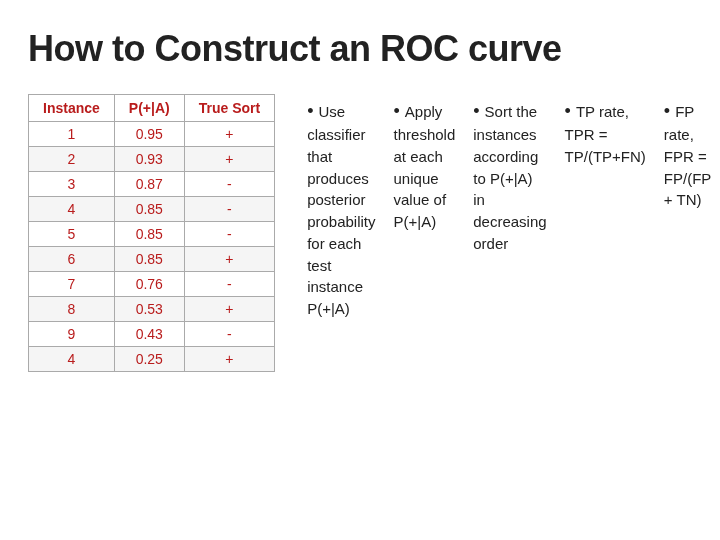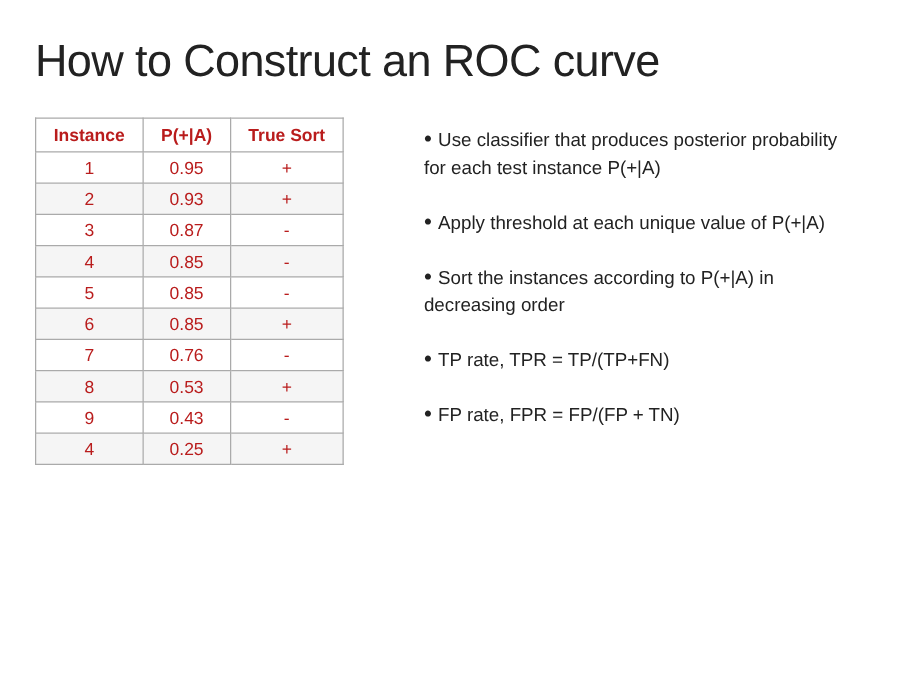--- a/index.html
+++ b/index.html
@@ -15,21 +15,21 @@
     .page {
       width: 720px;
       height: 540px;
       padding: 28px 36px 28px 28px;
       display: flex;
       flex-direction: column;
     }
 
     .page-title {
       font-size: 36px;
-      font-weight: 400;
+      font-weight: 700;
       color: #222222;
       margin-bottom: 24px;
       letter-spacing: -0.5px;
     }
 
     .content-area {
       display: flex;
       flex-direction: row;
       gap: 32px;
       align-items: flex-start;
@@ -66,24 +66,23 @@
       background: #f5f5f5;
     }
     table tr:nth-child(odd) td {
       background: #ffffff;
     }
 
     
     .bullets {
       flex: 1;
       display: flex;
-      flex-direction: column;
+      flex-direction: row;
       gap: 18px;
       padding-top: 4px;
-      margin-left: 32px;
     }
 
     .bullet-item {
       font-size: 15px;
       line-height: 1.45;
       color: #222;
     }
 
     .bullet-item::before {
       content: "• ";

